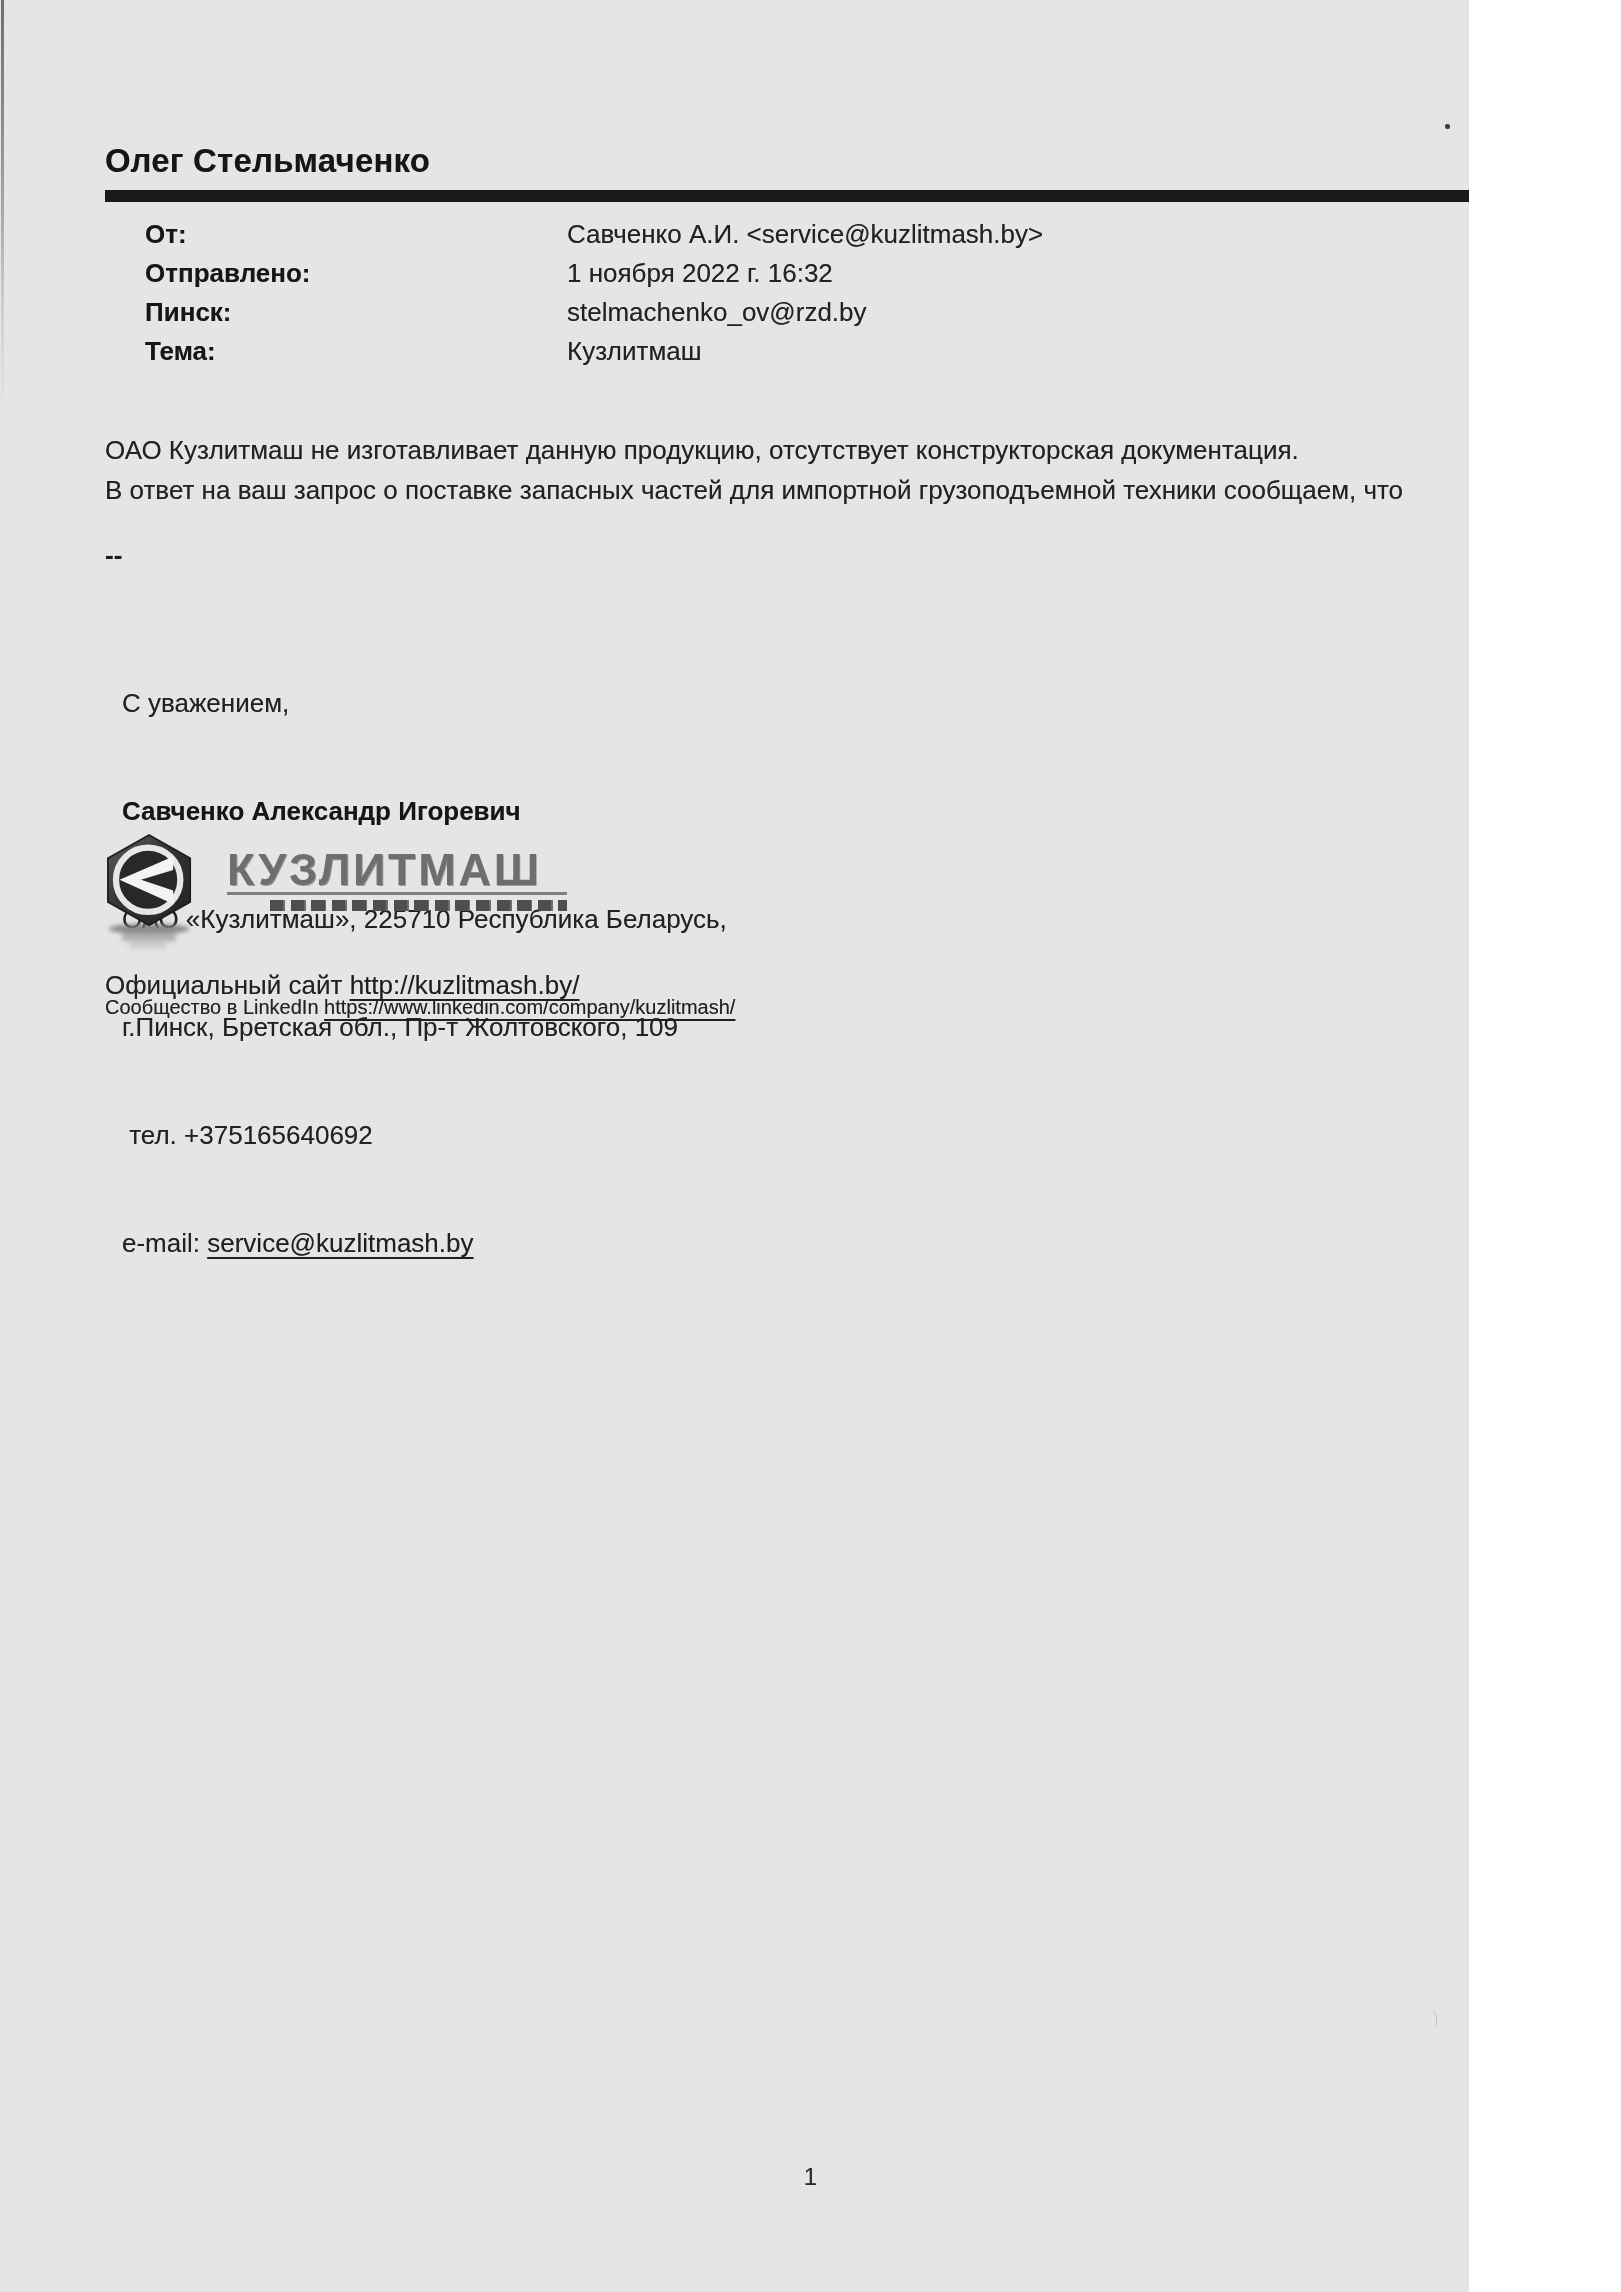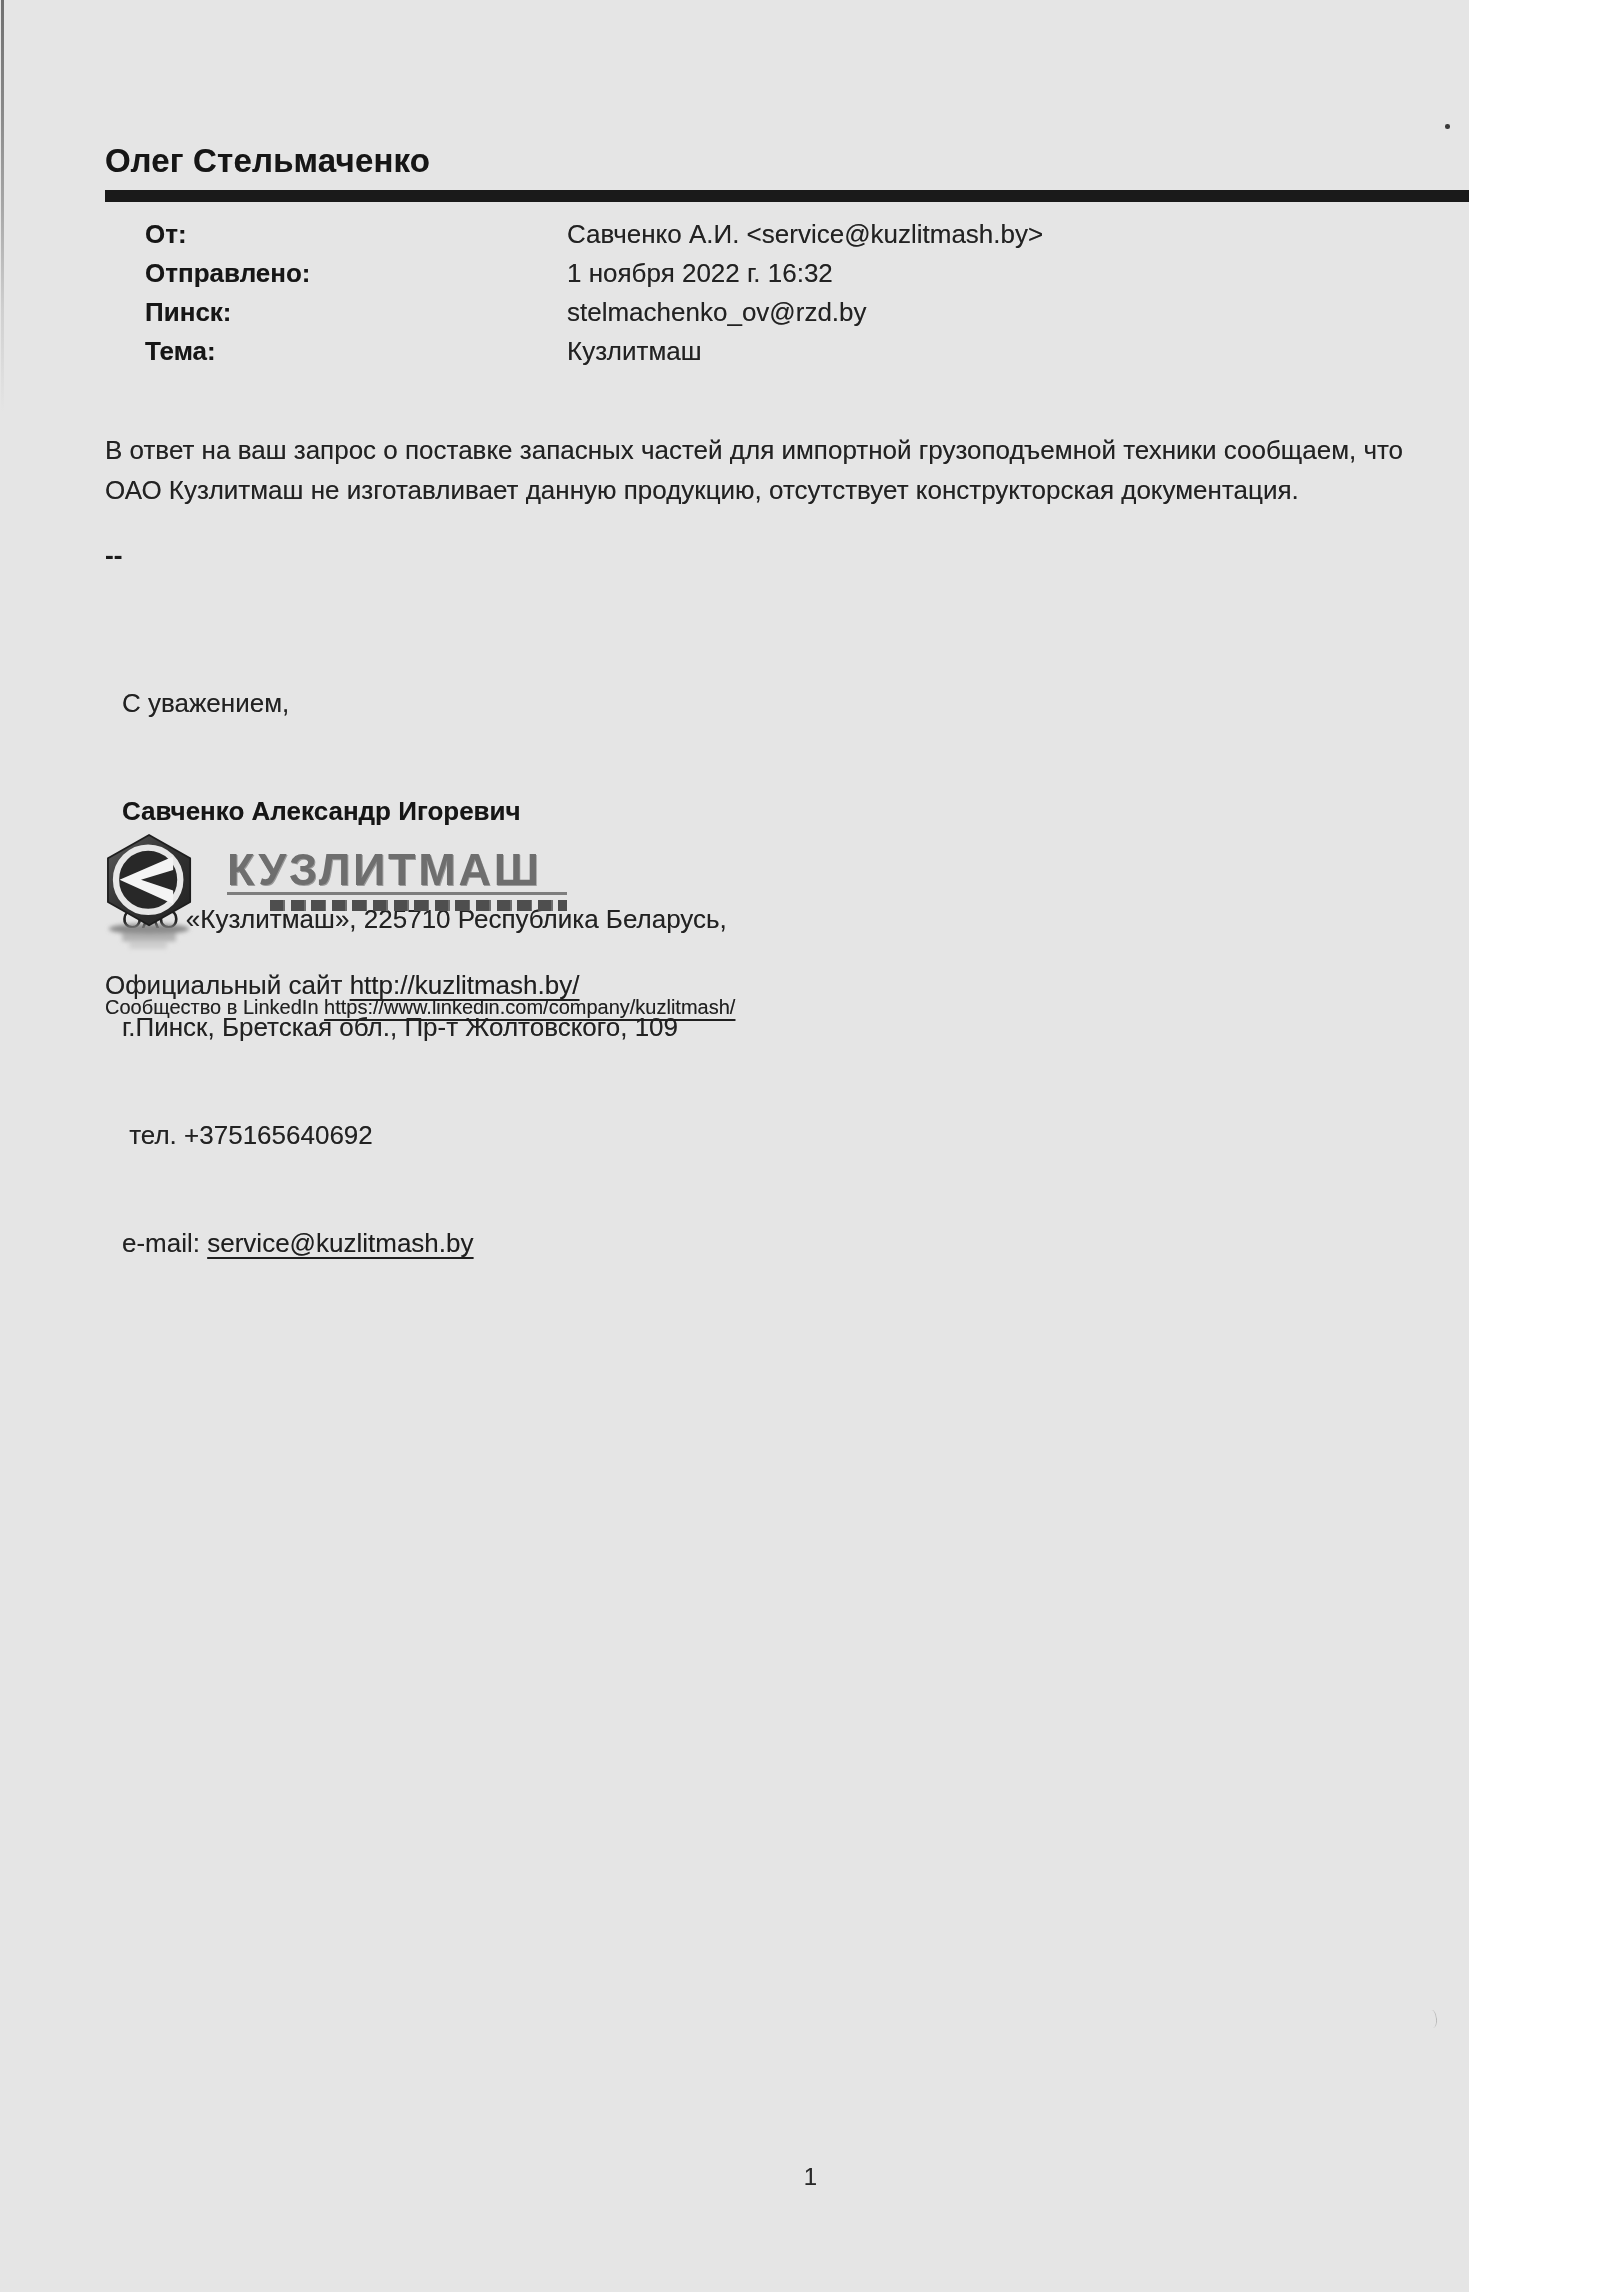--- a/index.html
+++ b/index.html
@@ -71,22 +71,22 @@
     <div class="val txt">Савченко А.И. &lt;service@kuzlitmash.by&gt;</div>
     <div class="lbl txt">Отправлено:</div>
     <div class="val txt">1 ноября 2022 г. 16:32</div>
     <div class="lbl txt">Пинск:</div>
     <div class="val txt">stelmachenko_ov@rzd.by</div>
     <div class="lbl txt">Тема:</div>
     <div class="val txt">Кузлитмаш</div>
   </div>
 
   <div class="bodytext">
+    <div class="txt">ОАО Кузлитмаш не изготавливает данную продукцию, отсутствует конструкторская документация.</div>
     <div class="txt">В ответ на ваш запрос о поставке запасных частей для импортной грузоподъемной техники сообщаем, что</div>
-    <div class="txt">ОАО Кузлитмаш не изготавливает данную продукцию, отсутствует конструкторская документация.</div>
   </div>
   <div class="dashes txt">--</div>
 
   <div class="sig">
     <div class="txt">С уважением,</div>
     <div class="strong txt">Савченко Александр Игоревич</div>
     <div class="txt">ОАО «Кузлитмаш», 225710 Республика Беларусь,</div>
     <div class="txt">г.Пинск, Бретская обл., Пр-т Жолтовского, 109</div>
     <div class="txt"> тел. +375165640692</div>
     <div><span class="txt">e-mail: </span><a class="doclink txt">service@kuzlitmash.by</a></div>

